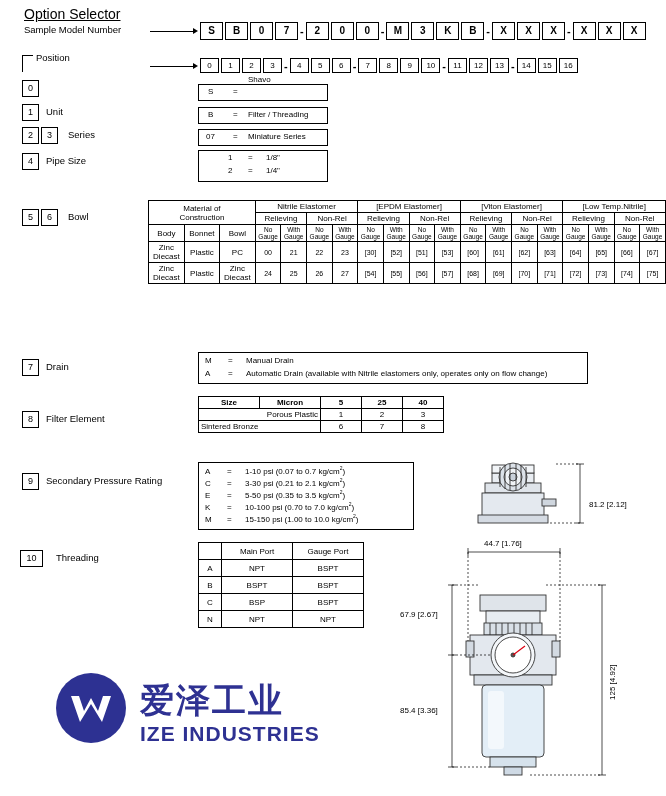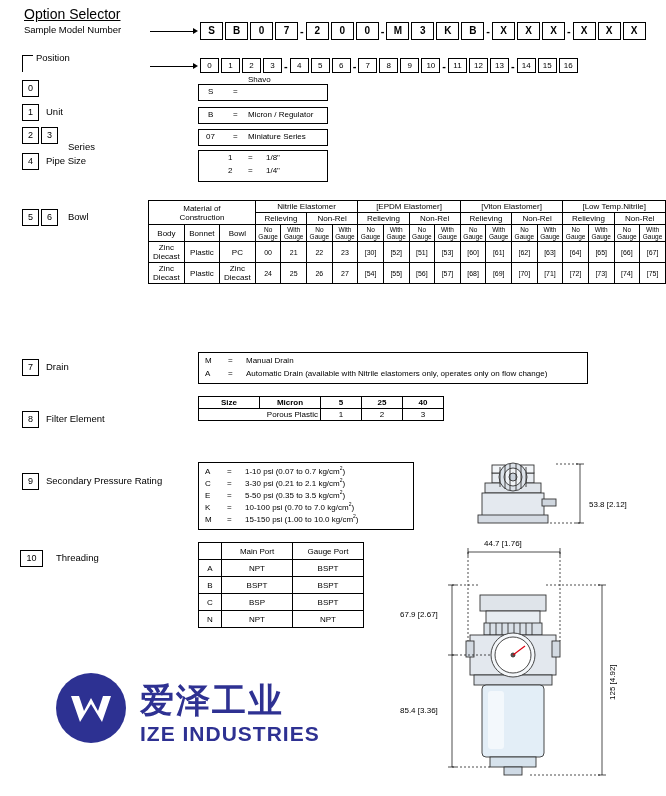--- a/index.html
+++ b/index.html
@@ -88,25 +88,25 @@
   <div class="abs" style="left:198px;top:84px;width:128px;height:15px;border:1px solid #000;"></div>
   <div class="abs sm" style="left:208px;top:87px;">S</div>
   <div class="abs sm" style="left:233px;top:87px;">=</div>
   <div class="abs sm" style="left:248px;top:75px;">Shavo</div>
 
   <div class="abs numbox" style="left:22px;top:104px;">1</div>
   <div class="abs lbl" style="left:46px;top:106px;">Unit</div>
   <div class="abs" style="left:198px;top:107px;width:128px;height:15px;border:1px solid #000;"></div>
   <div class="abs sm" style="left:208px;top:110px;">B</div>
   <div class="abs sm" style="left:233px;top:110px;">=</div>
-  <div class="abs sm" style="left:248px;top:110px;">Micron / Regulator</div>
+  <div class="abs sm" style="left:248px;top:110px;">Filter / Threading</div>
 
   <div class="abs numbox" style="left:22px;top:127px;">2</div>
   <div class="abs numbox" style="left:41px;top:127px;">3</div>
-  <div class="abs lbl" style="left:68px;top:141px;">Series</div>
+  <div class="abs lbl" style="left:68px;top:129px;">Series</div>
   <div class="abs" style="left:198px;top:129px;width:128px;height:15px;border:1px solid #000;"></div>
   <div class="abs sm" style="left:206px;top:132px;">07</div>
   <div class="abs sm" style="left:233px;top:132px;">=</div>
   <div class="abs sm" style="left:248px;top:132px;">Miniature Series</div>
 
   <div class="abs numbox" style="left:22px;top:153px;">4</div>
   <div class="abs lbl" style="left:46px;top:155px;text-align:center;">Pipe Size</div>
   <div class="abs" style="left:198px;top:150px;width:128px;height:30px;border:1px solid #000;"></div>
   <div class="abs sm" style="left:228px;top:153px;">1</div>
   <div class="abs sm" style="left:248px;top:153px;">=</div>
@@ -227,20 +227,26 @@
             <td style="font-weight: bold; width: 36px;">5</td>
             <td style="font-weight: bold; width: 36px;">25</td>
             <td style="font-weight: bold; width: 36px;">40</td>
           </tr>
           <tr>
             <td colspan="2" style="text-align: right;">Porous Plastic</td>
             <td>1</td>
             <td>2</td>
             <td>3</td>
           </tr>
+          <tr>
+            <td colspan="2" style="text-align: left;">Sintered Bronze</td>
+            <td>6</td>
+            <td>7</td>
+            <td>8</td>
+          </tr>
         </tbody>
       </table>
     </div>
 
   <div class="abs numbox" style="left:22px;top:473px;">9</div>
   <div class="abs lbl" style="left:46px;top:475px;">Secondary Pressure Rating</div>
   <div class="abs" style="left:198px;top:462px;width:214px;height:66px;border:1px solid #000;"></div>
   <div class="abs" id="secondaryList" style="left:205px;top:465px;">
       <div style="font-size: 8px; height: 12px;"><span style="display: inline-block; width: 22px;">A</span><span style="display: inline-block; width: 18px;">=</span><span>1-10 psi (0.07 to 0.7 kg/cm<sup style="font-size:5px">2</sup>)</span></div>
       <div style="font-size: 8px; height: 12px;"><span style="display: inline-block; width: 22px;">C</span><span style="display: inline-block; width: 18px;">=</span><span>3-30 psi (0.21 to 2.1 kg/cm<sup style="font-size:5px">2</sup>)</span></div>
@@ -362,21 +368,21 @@
       <line x1="22" y1="312" x2="60" y2="312" stroke-dasharray="2,2"></line>
 
       <line x1="172" y1="130" x2="172" y2="320"></line>
       <line x1="168" y1="130" x2="176" y2="130"></line>
       <line x1="168" y1="320" x2="176" y2="320"></line>
       <line x1="116" y1="130" x2="172" y2="130" stroke-dasharray="2,2"></line>
       <line x1="100" y1="320" x2="172" y2="320" stroke-dasharray="2,2"></line>
     </g>
   </svg>
 
-  <div class="abs dimtxt" style="left:589px;top:500px;">53.8 [2.12]</div>
+  <div class="abs dimtxt" style="left:589px;top:500px;">81.2 [2.12]</div>
   <div class="abs dimtxt" style="left:484px;top:539px;">44.7 [1.76]</div>
   <div class="abs dimtxt" style="left:400px;top:610px;">67.9 [2.67]</div>
   <div class="abs dimtxt" style="left:400px;top:706px;">85.4 [3.36]</div>
   <div class="abs dimtxt" style="left:608px;top:700px;transform:rotate(-90deg);transform-origin:left top;">125 [4.92]</div>
 
   <div class="abs" style="left:55px;top:672px;">
     <svg width="72" height="72" viewBox="0 0 72 72">
       <circle cx="36" cy="36" r="35" fill="#2d3192"></circle>
       <path d="M16 24 L25 50 L36 32 L47 50 L56 24 L48 24 L43 39 L36 26 L29 39 L24 24 Z" fill="#ffffff"></path>
     </svg>

